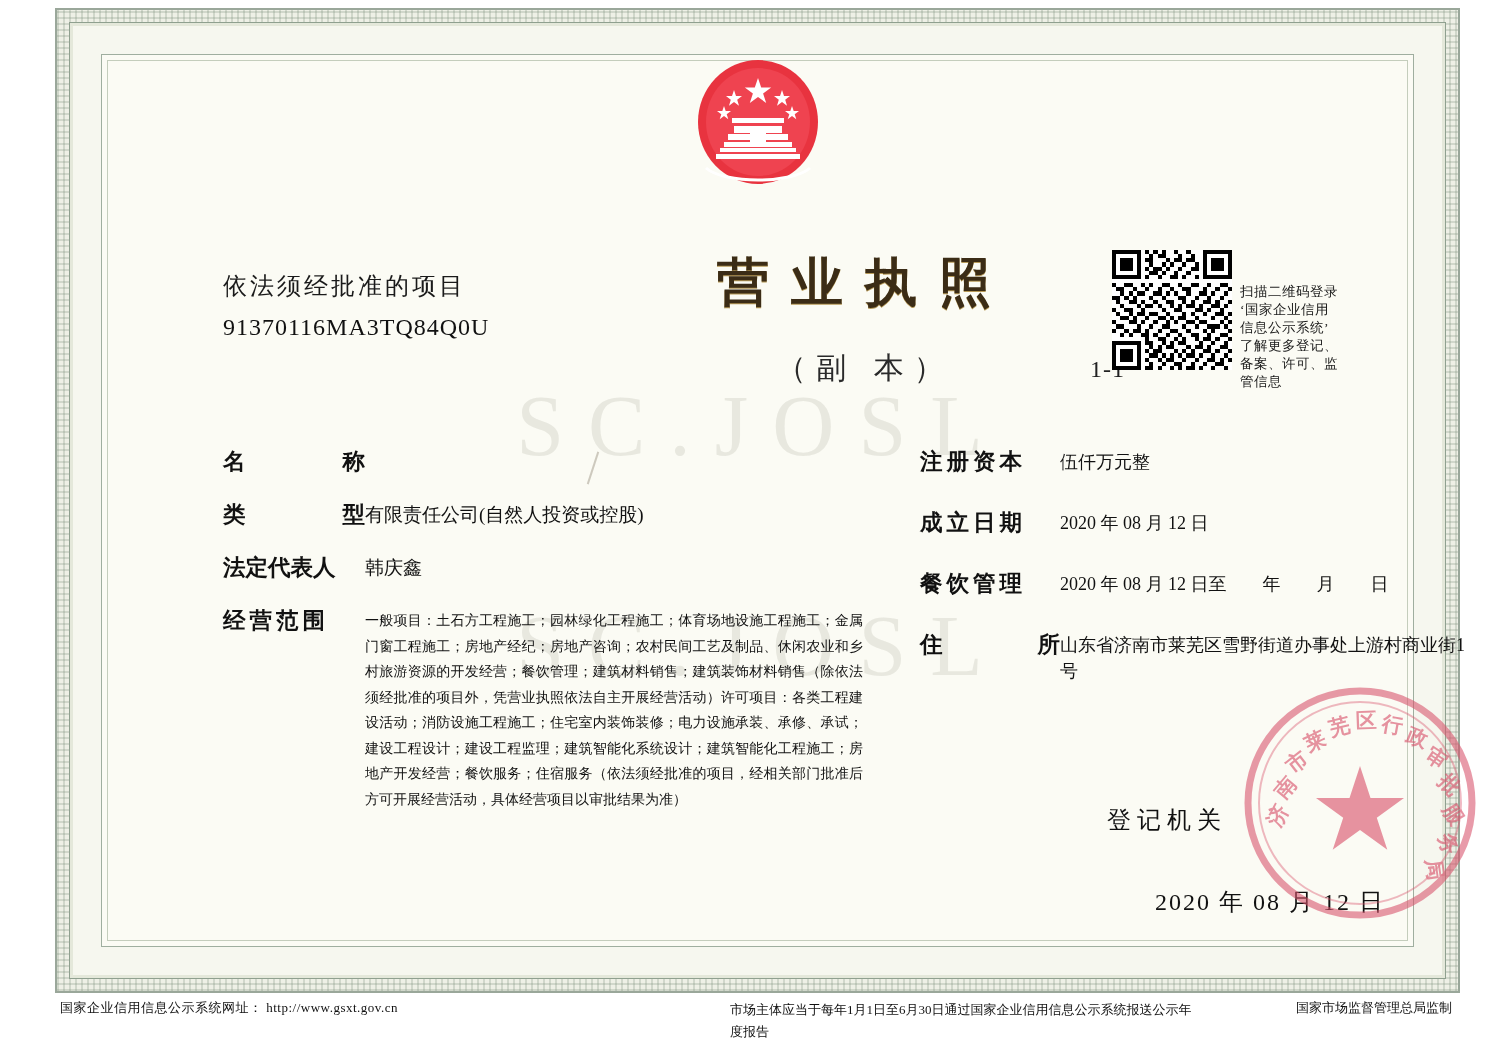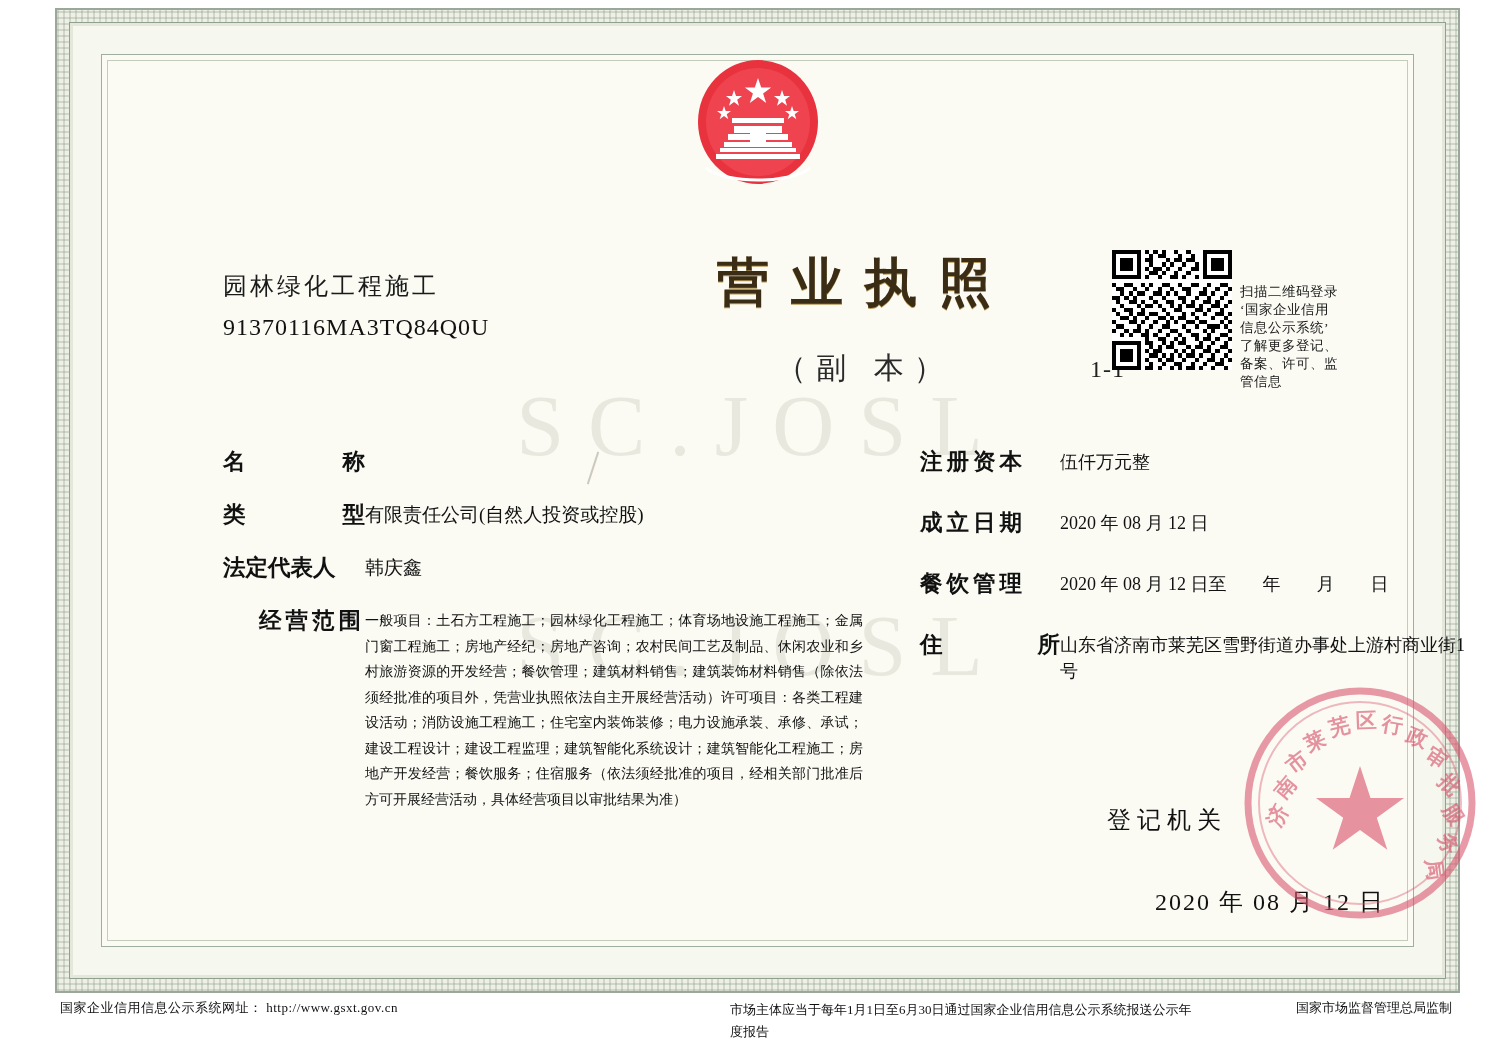--- a/index.html
+++ b/index.html
@@ -220,21 +220,21 @@
         <rect x="38" y="62" width="52" height="5"></rect>
       </g>
       <g stroke="#ffffff" stroke-width="3" fill="none">
         <path d="M12 112 C 30 128, 98 128, 116 112"></path>
       </g>
     </svg>
   </div>
 
   <div class="content">
 
-    <div class="usci-label">园林绿化工程施工</div>
+    <div class="usci-label">依法须经批准的项目</div>
     <div class="usci-value">91370116MA3TQ84Q0U</div>
 
     <div class="smudge"></div>
 
     <div class="main-title">营业执照</div>
     <div class="sub-title">（副 本）</div>
     <div class="copy-no">1-1</div>
 
     <div class="qr-wrap">
       <svg class="qr" viewBox="0 0 29 29" shape-rendering="crispEdges" aria-hidden="true">
@@ -495,21 +495,21 @@
         </div>
         <div class="val">有限责任公司(自然人投资或控股)</div>
       </div>
 
       <div class="row">
         <div class="lbl" style="letter-spacing:0;display:block;">法定代表人</div>
         <div class="val">韩庆鑫</div>
       </div>
 
       <div class="row">
-        <div class="lbl" style="letter-spacing:4px;display:block;text-align:right;">经营范围</div>
+        <div class="lbl" style="letter-spacing:4px;display:block;">经营范围</div>
         <div class="val scope">一般项目：土石方工程施工；园林绿化工程施工；体育场地设施工程施工；金属门窗工程施工；房地产经纪；房地产咨询；农村民间工艺及制品、休闲农业和乡村旅游资源的开发经营；餐饮管理；建筑材料销售；建筑装饰材料销售（除依法须经批准的项目外，凭营业执照依法自主开展经营活动）许可项目：各类工程建设活动；消防设施工程施工；住宅室内装饰装修；电力设施承装、承修、承试；建设工程设计；建设工程监理；建筑智能化系统设计；建筑智能化工程施工；房地产开发经营；餐饮服务；住宿服务（依法须经批准的项目，经相关部门批准后方可开展经营活动，具体经营项目以审批结果为准）</div>
       </div>
 
     </div>
 
     <div class="col-right">
 
       <div class="rrow">
         <div class="rlbl" style="display:block;letter-spacing:4px;">注册资本</div>
         <div class="rval">伍仟万元整</div>

